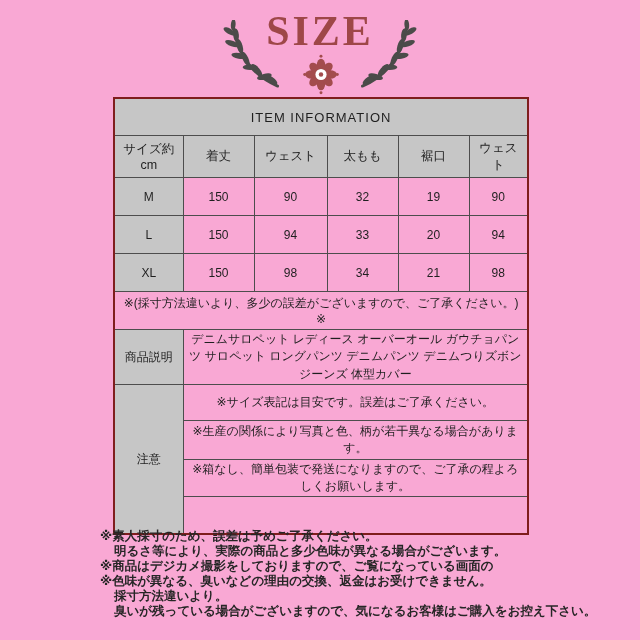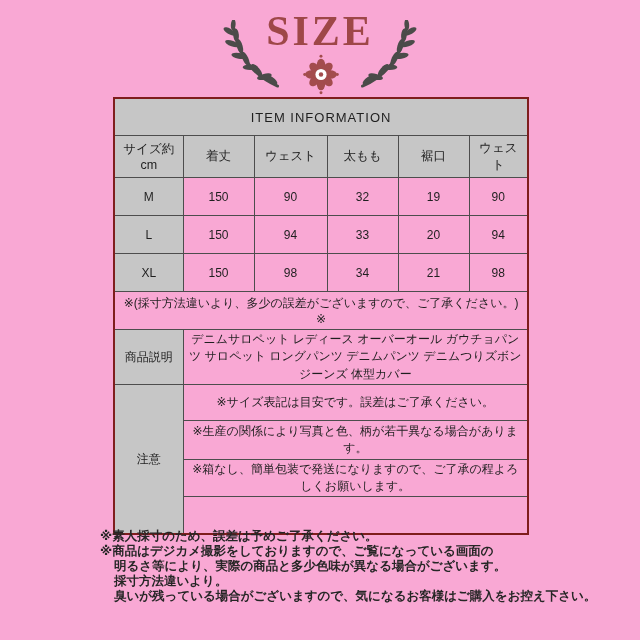--- a/index.html
+++ b/index.html
@@ -174,19 +174,20 @@
         <td colspan="5" class="left-text">※箱なし、簡単包装で発送になりますので、ご了承の程よろしくお願いします。</td>
       </tr>
       <tr class="r-c4">
         <td colspan="5" class="left-text"></td>
       </tr>
     </tbody>
   </table>
 
   <div class="footer">
     <div class="line">※素人採寸のため、誤差は予めご了承ください。</div>
+    <div class="line indent">明るさ等により、実際の商品と多少色味が異なる場合がございます。</div>
     <div class="line">※商品はデジカメ撮影をしておりますので、ご覧になっている画面の</div>
-    <div class="line indent">明るさ等により、実際の商品と多少色味が異なる場合がございます。</div>
+    <div class="line">※色味が異なる、臭いなどの理由の交換、返金はお受けできません。</div>
     <div class="line indent">採寸方法違いより。</div>
     <div class="line indent">臭いが残っている場合がございますので、気になるお客様はご購入をお控え下さい。</div>
   </div>
 
 </div>
 
 </body></html>

